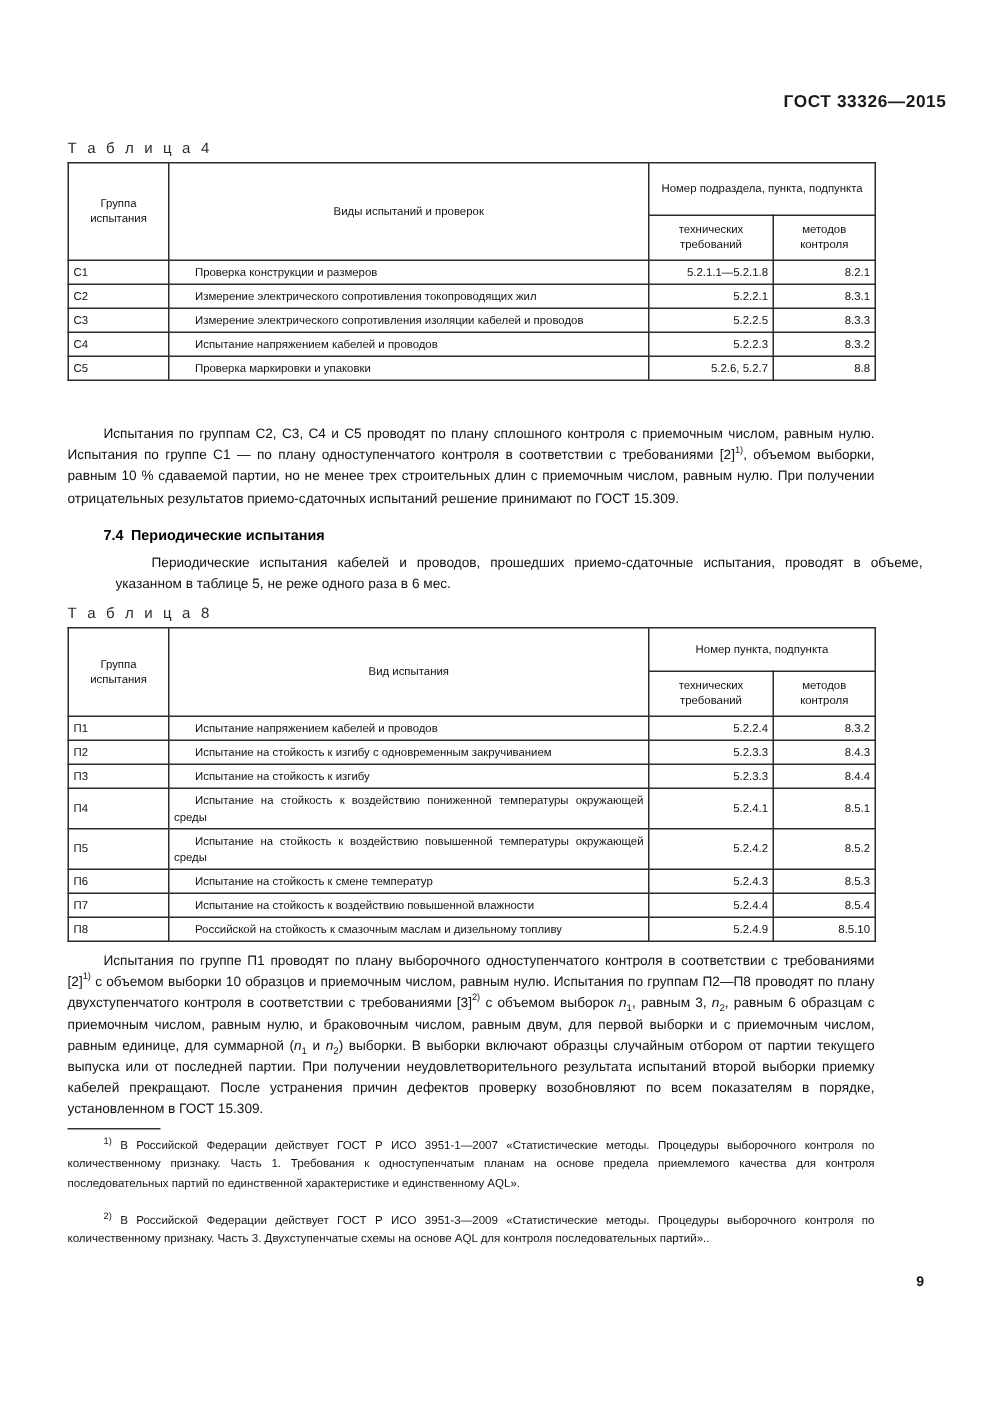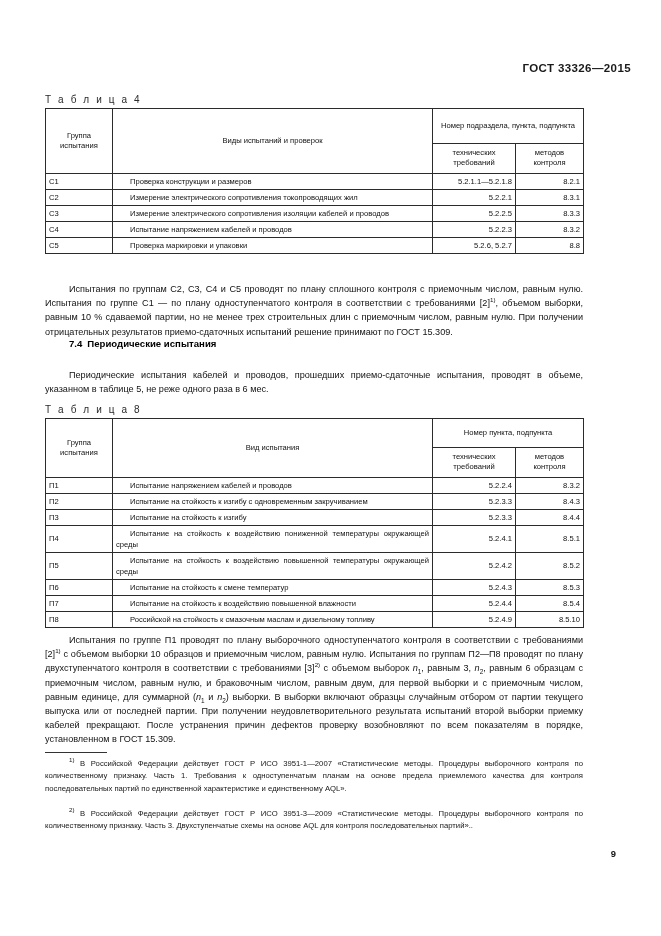--- a/index.html
+++ b/index.html
@@ -202,24 +202,24 @@
         <td class="c-num">5.2.6, 5.2.7</td>
         <td class="c-num">8.8</td>
       </tr>
     </tbody>
   </table>
 
   <div class="para indent" style="top:282px;">
     <span>Испытания по группам С2, С3, С4 и С5 проводят по плану сплошного контроля с приемочным числом, равным нулю. Испытания по группе С1 — по плану одноступенчатого контроля в соответствии с требованиями [2]</span><sup class="fn">1)</sup><span>, объемом выборки, равным 10 % сдаваемой партии, но не менее трех строительных длин с приемочным числом, равным нулю. При получении отрицательных результатов приемо-сдаточных испытаний решение принимают по ГОСТ 15.309.</span>
   </div>
 
-  <div class="heading" style="top:338px;text-align:center;">
+  <div class="heading" style="top:352px;text-align:center;">
     <span class="num">7.4</span><span>Периодические испытания</span>
   </div>
-  <div class="para indent" style="top:368px;">Периодические испытания кабелей и проводов, прошедших приемо-сдаточные испытания, проводят в объеме, указанном в таблице 5, не реже одного раза в 6 мес.</div>
+  <div class="para indent" style="top:368px;margin-left:32px;">Периодические испытания кабелей и проводов, прошедших приемо-сдаточные испытания, проводят в объеме, указанном в таблице 5, не реже одного раза в 6 мес.</div>
 
   <div class="table-caption" style="top:404px;">Т а б л и ц а  8</div>
 
   <table class="gost" style="left:45px; top:418px; width:538px;">
     <colgroup>
       <col class="w-group">
         <col class="w-kind">
         <col class="w-tech">
         <col class="w-meth">
     </colgroup>

